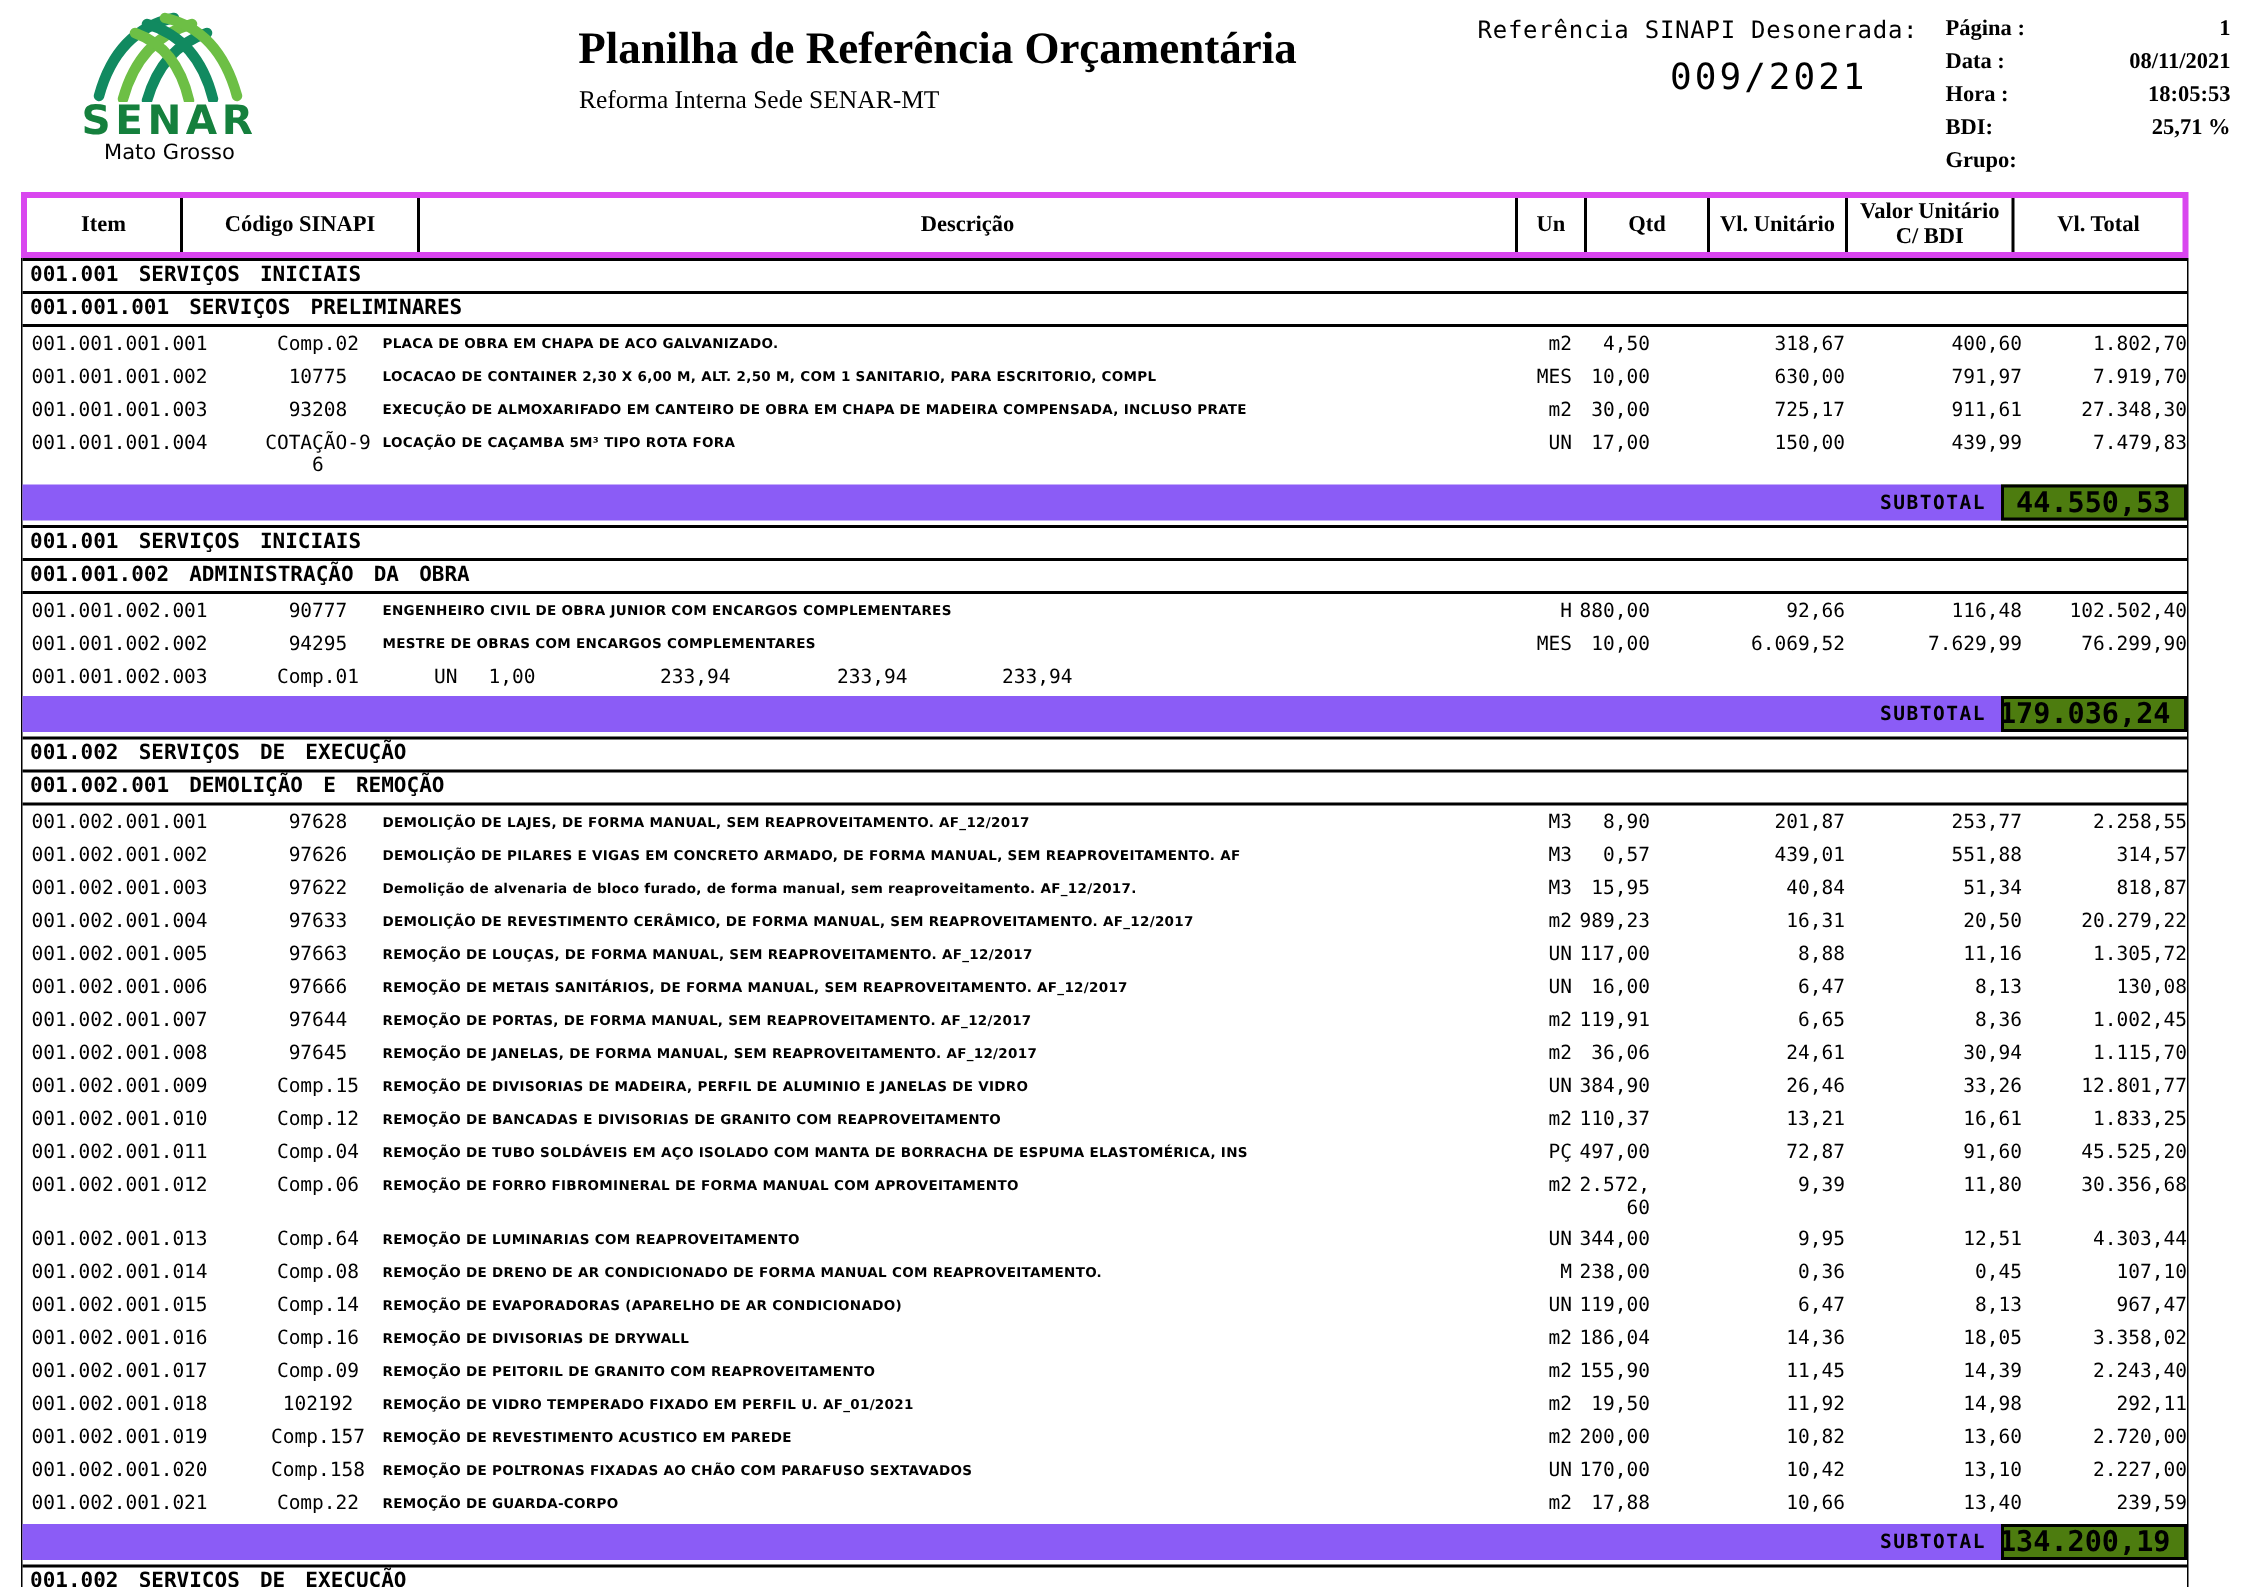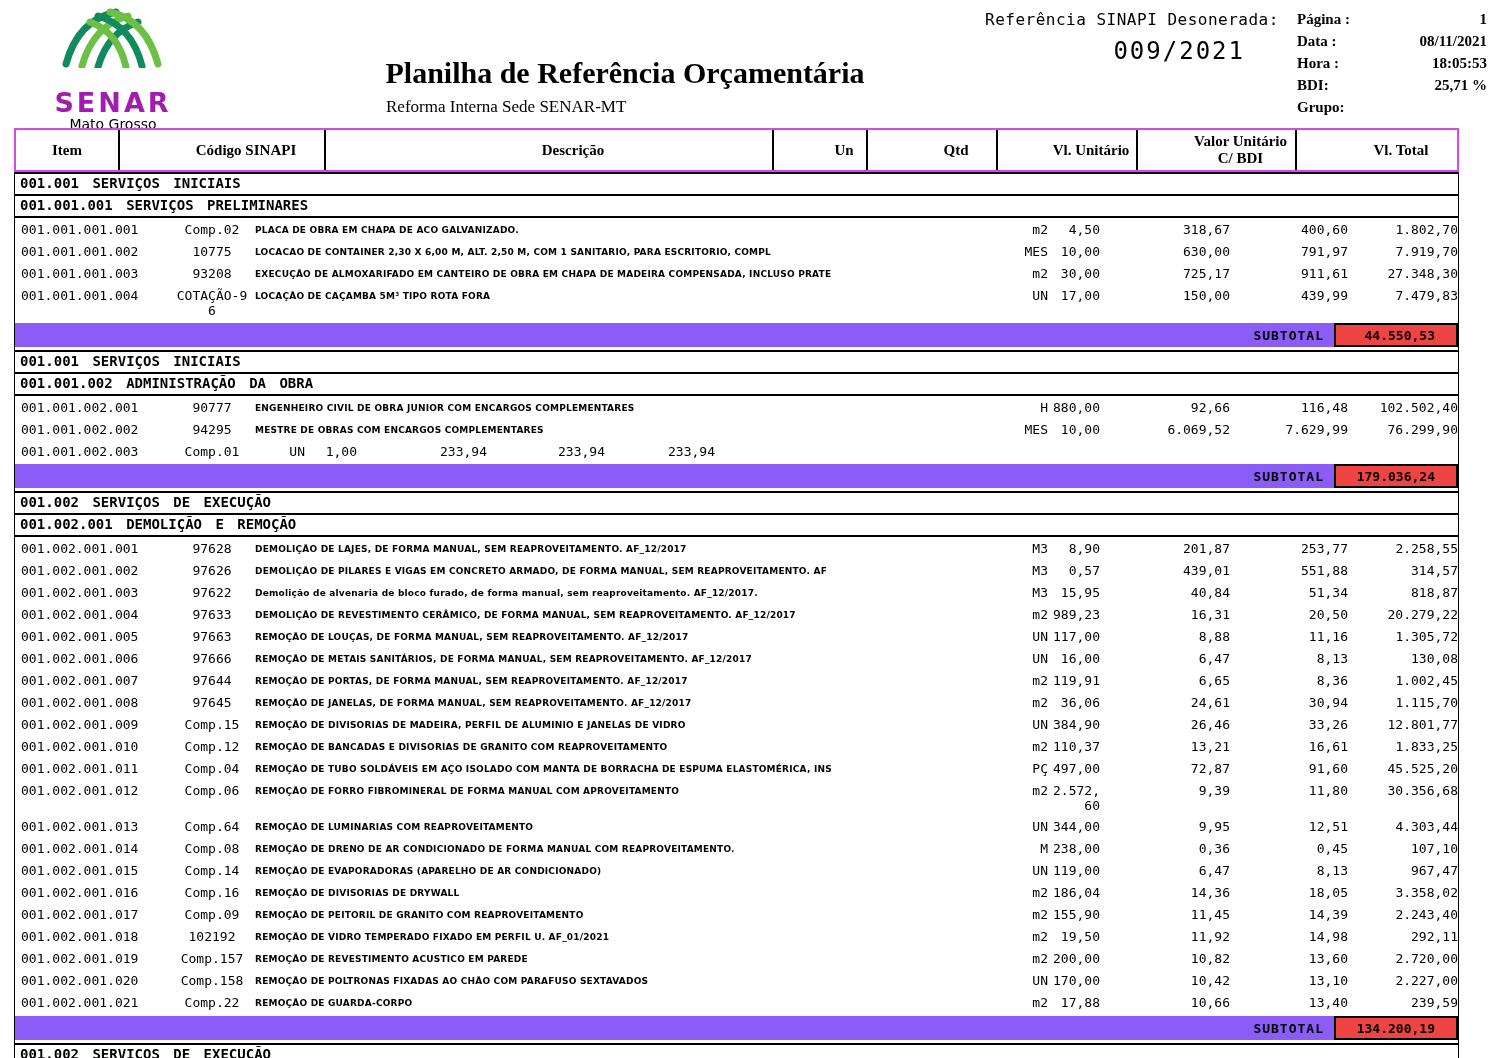--- a/index.html
+++ b/index.html
@@ -4,39 +4,39 @@
 <style>
   html,body{margin:0;padding:0;background:#fff;}
   .page{position:relative;width:1497px;height:1058px;background:#fff;overflow:hidden;
         font-family:"DejaVu Sans Mono",monospace;color:#000;}
 
   
   .hdr{position:absolute;left:0;top:0;width:100%;height:128px;}
   .logo{position:absolute;left:28px;top:6px;width:170px;text-align:center;}
   .logo svg{display:block;margin:0 auto;}
   .logo-brand{font-family:"DejaVu Sans",sans-serif;font-weight:bold;font-size:27px;
-              letter-spacing:3px;color:#a21caf;line-height:26px;margin-top:22px;}
+              letter-spacing:3px;color:#15803d;line-height:26px;}
   .logo-region{font-family:"DejaVu Sans",sans-serif;font-size:14px;color:#000000;line-height:16px;}
-  .title-block{position:absolute;left:330px;top:16px;width:590px;text-align:center;margin-top:40px;}
+  .title-block{position:absolute;left:330px;top:16px;width:590px;text-align:center;}
   .title-block h1{margin:0;font-family:"Liberation Serif","DejaVu Serif",serif;
                   font-size:30px;font-weight:bold;line-height:34px;}
   .subtitle{font-family:"Liberation Serif","DejaVu Serif",serif;font-size:17px;
             margin-top:7px;text-align:left;padding-left:56px;}
   .ref-block{position:absolute;left:985px;top:10px;width:320px;}
   .ref-label{font-size:16px;letter-spacing:.5px;white-space:nowrap;}
   .ref-value{font-weight:normal;font-size:24px;letter-spacing:2px;text-align:right;
              width:260px;margin-top:8px;}
   .meta-block{position:absolute;right:10px;top:8px;width:190px;
               font-family:"Liberation Serif","DejaVu Serif",serif;font-size:15px;font-weight:bold;}
   .meta-row{display:flex;justify-content:space-between;line-height:22px;}
 
   
   .tbl{position:absolute;left:14px;top:128px;width:1445px;}
-  .thead{display:flex;border:2px solid #d946ef;box-sizing:border-box;height:44px;
-         font-family:"Liberation Serif","DejaVu Serif",serif;font-weight:bold;font-size:15px;gap:48px;}
+  .thead{display:flex;border:4px solid #d946ef;box-sizing:border-box;height:44px;
+         font-family:"Liberation Serif","DejaVu Serif",serif;font-weight:bold;font-size:15px;}
   .hcell{border-right:2px solid #000;box-sizing:border-box;display:flex;
          align-items:center;justify-content:center;text-align:center;line-height:17px;}
   .hcell:last-child{border-right:none;}
   .h-item{width:104px}.h-code{width:158px}.h-desc{flex:1}.h-un{width:46px}
   .h-qtd{width:82px}.h-unit{width:92px}.h-bdi{width:111px}.h-total{width:112px}
 
   .tbody{border-left:1px solid #000;border-right:1px solid #000;box-sizing:border-box;}
 
   .sec-h{border-top:2px solid #000;border-bottom:2px solid #000;
          font-weight:bold;font-size:14px;word-spacing:5px;padding:1px 5px 2px 5px;line-height:17px;}
@@ -49,23 +49,23 @@
           letter-spacing:.2px;padding:1px 10px 0 6px;white-space:nowrap;overflow:hidden;box-sizing:border-box;}
   .c-un{width:56px;text-align:right;}
   .c-qtd{width:52px;text-align:right;word-break:break-all;}
   .c-unit{width:130px;text-align:right;}
   .c-bdi{width:118px;text-align:right;}
   .c-total{width:110px;text-align:right;}
 
   .subrow{display:flex;margin:3px 0 3px 0;}
   .subbar{flex:1;background:#8b5cf6;display:flex;align-items:center;justify-content:flex-end;
           padding-right:10px;font-weight:bold;font-size:13px;letter-spacing:1px;height:24px;box-sizing:border-box;}
-  .subval{width:124px;border:2px solid #000;background:#ef4444;box-sizing:border-box;
-          display:flex;align-items:center;justify-content:flex-end;padding-right:21px;
-          font-weight:bold;font-size:13px;height:24px;}
+  .subval{width:124px;border:2px solid #000;background:#4d7c0f;box-sizing:border-box;
+          display:flex;align-items:center;justify-content:flex-end;padding-right:9px;
+          font-weight:bold;font-size:19px;height:24px;}
 </style>
 </head>
 <body>
 
 <div class="page">
 
   <div class="hdr">
     <div class="logo">
       <svg width="150" height="62" viewBox="0 0 150 62">
         <g fill="none" stroke-linecap="round" stroke-width="7">

